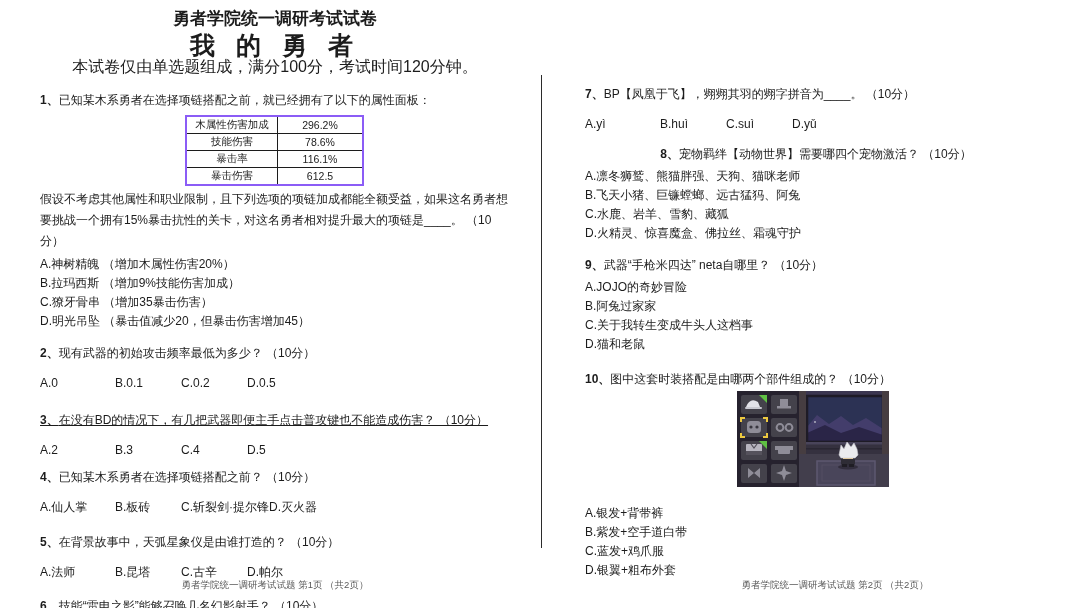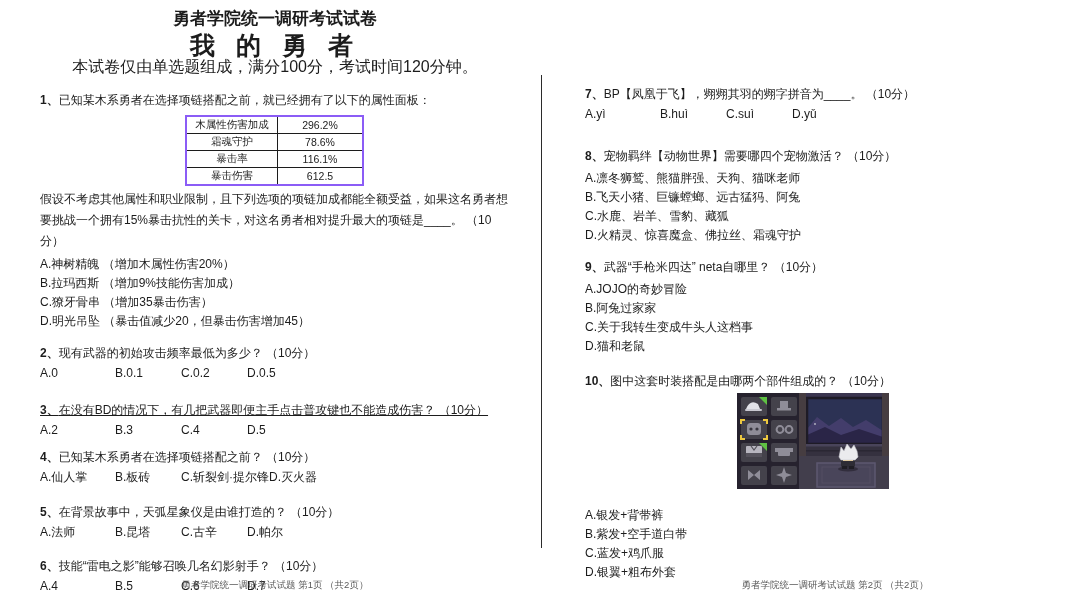--- a/index.html
+++ b/index.html
@@ -17,21 +17,21 @@
   .paper-subtitle{font-size:25px;font-weight:700;text-align:center;letter-spacing:7px;margin:4px 0 0 0;line-height:24px;}
   .paper-note{font-size:16px;text-align:center;margin-top:3px;line-height:14px;}
 
   .stem{line-height:19px;}
   .qnum{font-weight:700;}
   .stem2{line-height:21px;margin-top:3px;}
   .opt{line-height:18.5px;}
   .opt-block{margin-top:3px;}
   .opt-block .opt{line-height:18px;margin-top:1px;}
   .opt-row{margin-top:1px;line-height:19px;}
-  .opt-row .opt-cell{display:inline-block;min-width:66px;}
+  .opt-row .opt-cell{display:inline-block;min-width:66px;margin-top:10px;}
   .opt-row .opt-cell:first-child{min-width:75px;}
 
   table.attr-table{border-collapse:collapse;margin:5px 0 2px 145px;}
   table.attr-table td{
     border:1px solid #1c1c1c;font-size:10.5px;text-align:center;
     height:14px;padding:1px 4px;
   }
   table.attr-table{border:2px solid #8b5cf6;}
   td.attr-label{width:82px;}
   td.attr-value{width:76px;}
@@ -45,21 +45,21 @@
 
   .shot{margin-top:2px;margin-left:152px;width:152px;height:96px;display:block;}
 
   .mt-q1{margin-top:17px;}
   .mt-q2{margin-top:14px;}
   .mt-q3{margin-top:18px;text-decoration:underline;}
   .mt-q4{margin-top:8px;}
   .mt-q5{margin-top:16px;}
   .mt-q6{margin-top:15px;}
   .mt-q7{margin-top:85px;}
-  .mt-q8{margin-top:23px;}
+  .mt-q8{margin-top:11px;text-align:center;}
   .mt-q9{margin-top:14px;}
   .mt-q10{margin-top:17px;}
   .mt-opts10{margin-top:17px;}
 </style>
 </head>
 <body>
 
 <div class="divider"></div>
 
 <div class="col col-left">
@@ -69,21 +69,21 @@
 
   <div>
     <div class="stem mt-q1"><b class="qnum">1、</b><span>已知某木系勇者在选择项链搭配之前，就已经拥有了以下的属性面板：</span></div>
     <table class="attr-table">
       <tbody>
           <tr>
         <td class="attr-label">木属性伤害加成</td>
         <td class="attr-value">296.2%</td>
       </tr>
       <tr>
-        <td class="attr-label">霜魂守护</td>
+        <td class="attr-label">技能伤害</td>
         <td class="attr-value">78.6%</td>
       </tr>
       <tr>
         <td class="attr-label">暴击率</td>
         <td class="attr-value">116.1%</td>
       </tr>
       <tr>
         <td class="attr-label">暴击伤害</td>
         <td class="attr-value">612.5</td>
       </tr>

